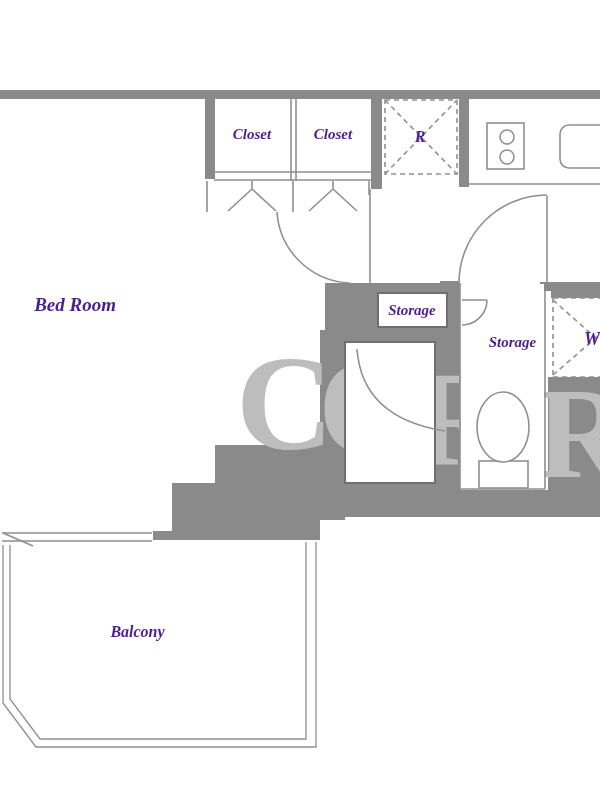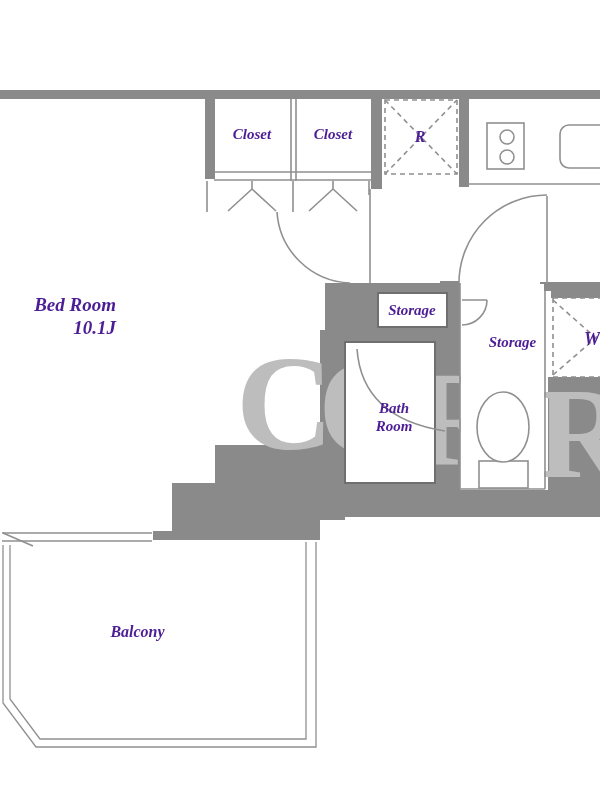--- a/index.html
+++ b/index.html
@@ -87,24 +87,22 @@
 
       <path d="M2,533 H152 M2,541 H152"></path>
       <path d="M3,533 L33,546"></path>
       <path d="M3,545 V703 L36,747 H316 V542" stroke-width="1.3"></path>
       <path d="M10,545 V699 L40,739 H306 V542" stroke-width="1.3"></path>
     </g>
   </svg>
 
   <div class="lbl" style="left:10px;top:294px;width:106px;font-size:19px;text-align:right;">
     <div>Bed Room</div>
-    <div>10.1J</div>
   </div>
   <div class="lbl" style="left:222px;top:125px;width:60px;font-size:15px;">Closet</div>
   <div class="lbl" style="left:303px;top:125px;width:60px;font-size:15px;">Closet</div>
   <div class="lbl" style="left:406px;top:127px;width:28px;font-size:16px;">R</div>
   <div class="lbl" style="left:380px;top:301px;width:64px;font-size:15px;">Storage</div>
   <div class="lbl" style="left:480px;top:333px;width:65px;font-size:15px;">Storage</div>
-  <div class="lbl" style="left:362px;top:399px;width:64px;font-size:15px;">Bath Room</div>
   <div class="lbl" style="left:584px;top:329px;width:24px;font-size:18px;text-align:left;">W</div>
   <div class="lbl" style="left:95px;top:622px;width:85px;font-size:16px;">Balcony</div>
 
 </div>
 
 </body></html>

